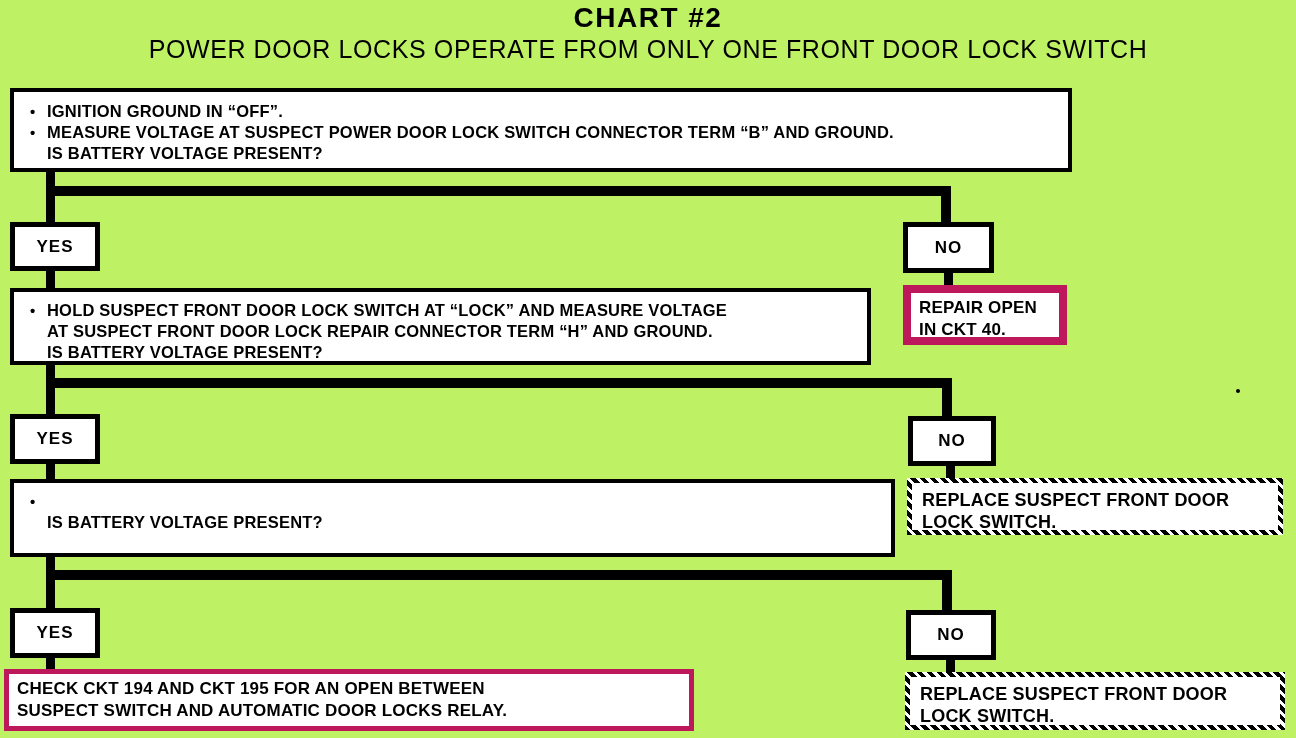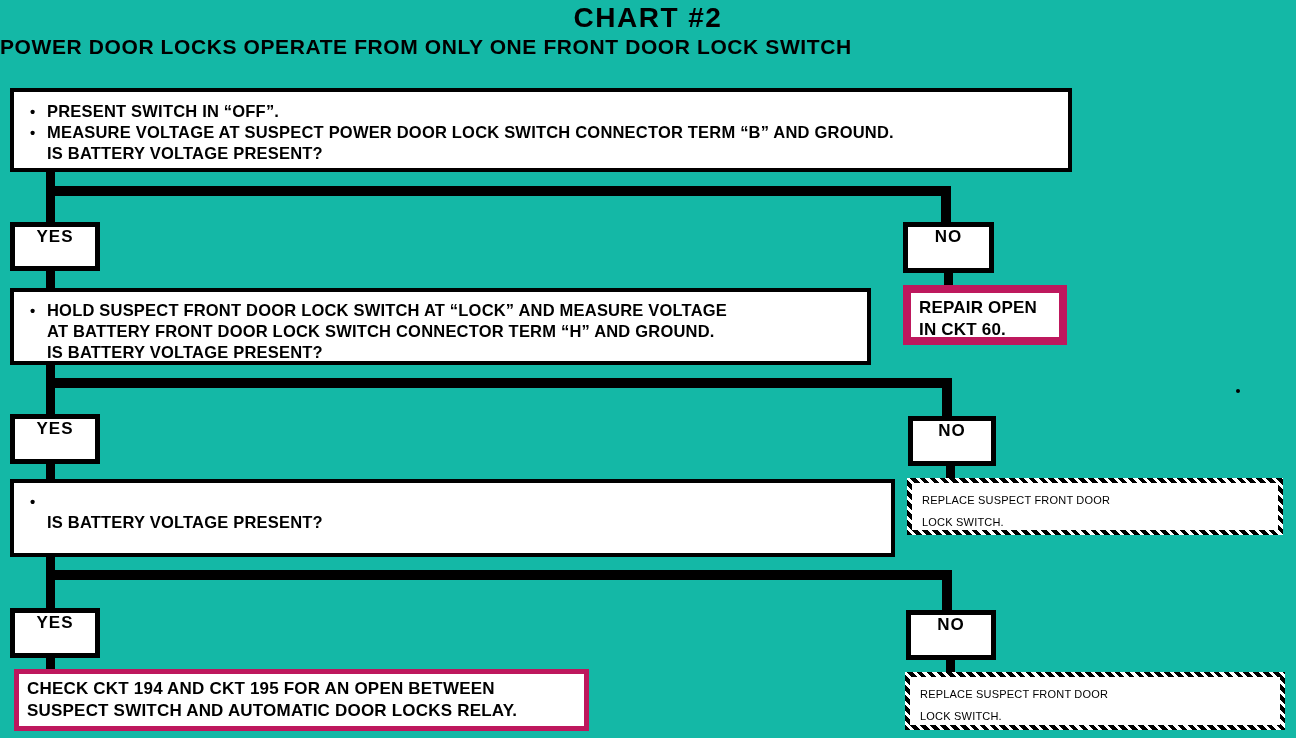--- a/index.html
+++ b/index.html
@@ -1,70 +1,70 @@
 <!DOCTYPE html>
 <html><head>
 <meta charset="utf-8">
 <style>
   html,body{margin:0;padding:0;background:#ffffff;}
   #page{
-    position:relative;width:1296px;height:738px;background:#14b8a6;
+    position:relative;width:1296px;height:738px;background:#bef264;
     font-family:"Liberation Sans", sans-serif;color:#000;overflow:hidden;
   }
   .title{
     position:absolute;left:0;top:2px;width:100%;text-align:center;
     font-size:28px;font-weight:700;letter-spacing:1.5px;
   }
   .subtitle{
-    position:absolute;left:0;top:35px;width:100%;text-align:left;
-    font-size:21px;font-weight:700;letter-spacing:0.6px;
+    position:absolute;left:0;top:35px;width:100%;text-align:center;
+    font-size:25px;font-weight:400;letter-spacing:0.6px;
   }
   .qbox{
     position:absolute;border:4px solid #000;background:#fff;box-sizing:border-box;
     padding:9px 10px 6px 16px;
   }
   .qbox .line{
     display:flex;align-items:flex-start;
     font-size:16.5px;font-weight:700;line-height:21px;letter-spacing:0.2px;white-space:nowrap;
   }
   .qbox .bullet{width:17px;flex:0 0 17px;font-size:15px;}
   .qbox .bullet.spacer{visibility:hidden;}
   .ansbox{
     position:absolute;border:5px solid #000;background:#fff;box-sizing:border-box;
-    display:flex;align-items:flex-start;justify-content:center;
+    display:flex;align-items:center;justify-content:center;
     font-size:17px;font-weight:700;letter-spacing:1px;
   }
   .termbox{
     position:absolute;border:8px solid #be185d;background:#fff;box-sizing:border-box;
     padding:4px 8px;font-size:17px;font-weight:700;line-height:22px;letter-spacing:0.2px;
     white-space:nowrap;
   }
   .termbox.heavy{border-width:5px;}
   .dashbox{
     position:absolute;background:#fff;box-sizing:border-box;
     border:5px solid #000;
     border-image:repeating-linear-gradient(45deg,#000 0 4px,#fff 4px 7px) 5;
-    padding:6px 10px;font-size:11px;font-weight:400;line-height:22px;letter-spacing:0.2px;
+    padding:6px 10px;font-size:18px;font-weight:700;line-height:22px;letter-spacing:0.2px;
     white-space:nowrap;
   }
   .hline,.vline{position:absolute;background:#000;}
   .dot{position:absolute;background:#000;border-radius:50%;}
 </style>
 </head>
 <body>
 
 <div id="page">
 
   <div class="title">CHART #2</div>
   <div class="subtitle">POWER DOOR LOCKS OPERATE FROM ONLY ONE FRONT DOOR LOCK SWITCH</div>
 
   <div class="qbox" style="left:10px;top:88px;width:1062px;height:84px;">
     <div class="line">
       <span class="bullet">•</span>
-      <span>PRESENT SWITCH IN “OFF”.</span>
+      <span>IGNITION GROUND IN “OFF”.</span>
     </div>
     <div class="line">
       <span class="bullet">•</span>
       <span>MEASURE VOLTAGE AT SUSPECT POWER DOOR LOCK SWITCH CONNECTOR TERM “B” AND GROUND.</span>
     </div>
     <div class="line">
       <span class="bullet spacer">•</span>
       <span>IS BATTERY VOLTAGE PRESENT?</span>
     </div>
   </div>
@@ -76,32 +76,32 @@
   <div class="ansbox" style="left:10px;top:222px;width:90px;height:49px;">
     <span>YES</span>
   </div>
   <div class="ansbox" style="left:903px;top:222px;width:91px;height:51px;">
     <span>NO</span>
   </div>
 
   <div class="vline" style="left:944px;top:271px;width:9px;height:15px;"></div>
   <div class="termbox" style="left:903px;top:285px;width:164px;height:60px;">
     <div>REPAIR OPEN</div>
-    <div>IN CKT 60.</div>
+    <div>IN CKT 40.</div>
   </div>
 
   <div class="vline" style="left:46px;top:269px;width:9px;height:20px;"></div>
   <div class="qbox" style="left:10px;top:288px;width:861px;height:77px;padding-top:8px;">
     <div class="line">
       <span class="bullet">•</span>
       <span>HOLD SUSPECT FRONT DOOR LOCK SWITCH AT “LOCK” AND MEASURE VOLTAGE</span>
     </div>
     <div class="line">
       <span class="bullet spacer">•</span>
-      <span>AT BATTERY FRONT DOOR LOCK SWITCH CONNECTOR TERM “H” AND GROUND.</span>
+      <span>AT SUSPECT FRONT DOOR LOCK REPAIR CONNECTOR TERM “H” AND GROUND.</span>
     </div>
     <div class="line">
       <span class="bullet spacer">•</span>
       <span>IS BATTERY VOLTAGE PRESENT?</span>
     </div>
   </div>
 
   <div class="vline" style="left:46px;top:365px;width:9px;height:50px;"></div>
   <div class="hline" style="left:46px;top:378px;width:906px;height:10px;"></div>
   <div class="vline" style="left:942px;top:378px;width:10px;height:38px;"></div>
@@ -142,18 +142,18 @@
     <span>NO</span>
   </div>
 
   <div class="vline" style="left:946px;top:659px;width:9px;height:13px;"></div>
   <div class="dashbox" style="left:905px;top:672px;width:380px;height:58px;">
     <div>REPLACE SUSPECT FRONT DOOR</div>
     <div>LOCK SWITCH.</div>
   </div>
 
   <div class="vline" style="left:46px;top:656px;width:9px;height:14px;"></div>
-  <div class="termbox heavy" style="left:14px;top:669px;width:575px;height:62px;">
+  <div class="termbox heavy" style="left:4px;top:669px;width:690px;height:62px;">
     <div>CHECK CKT 194 AND CKT 195 FOR AN OPEN BETWEEN</div>
     <div>SUSPECT SWITCH AND AUTOMATIC DOOR LOCKS RELAY.</div>
   </div>
 
 </div>
 
 </body></html>

